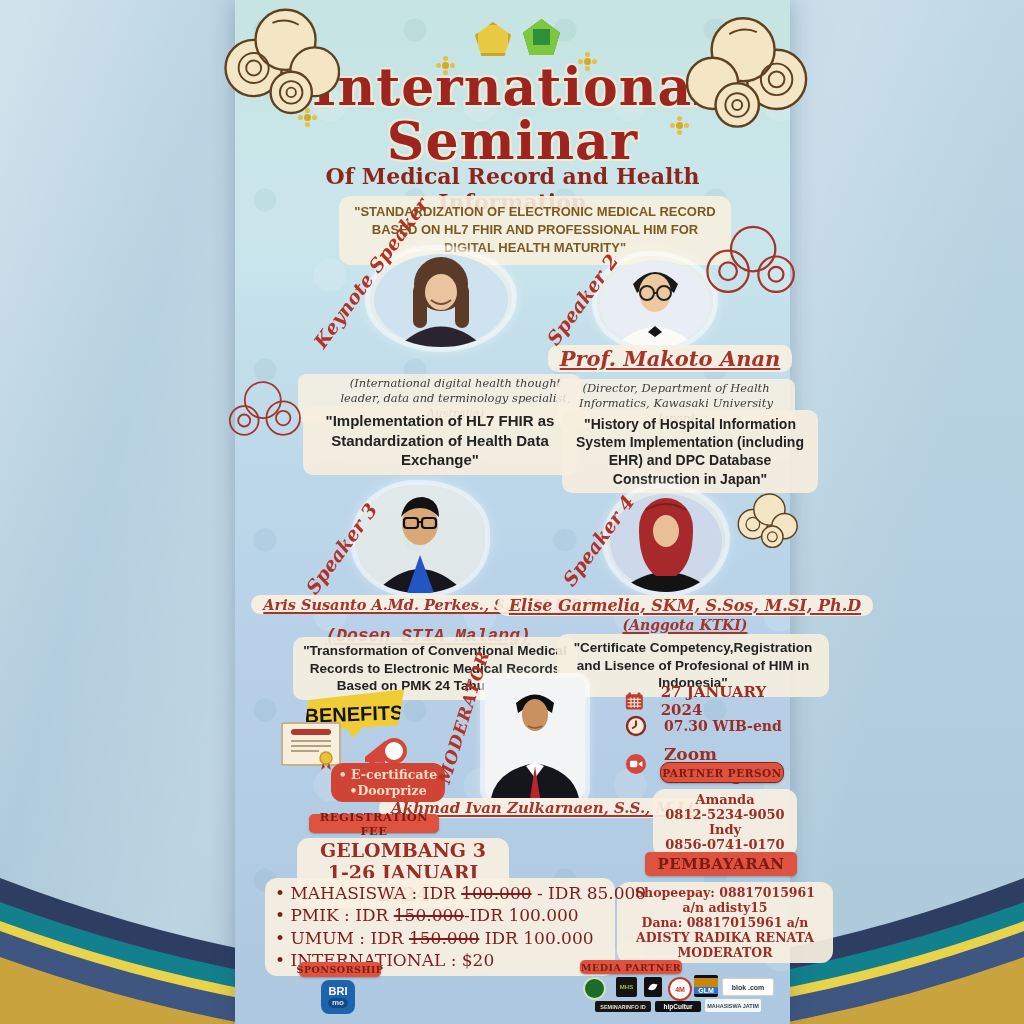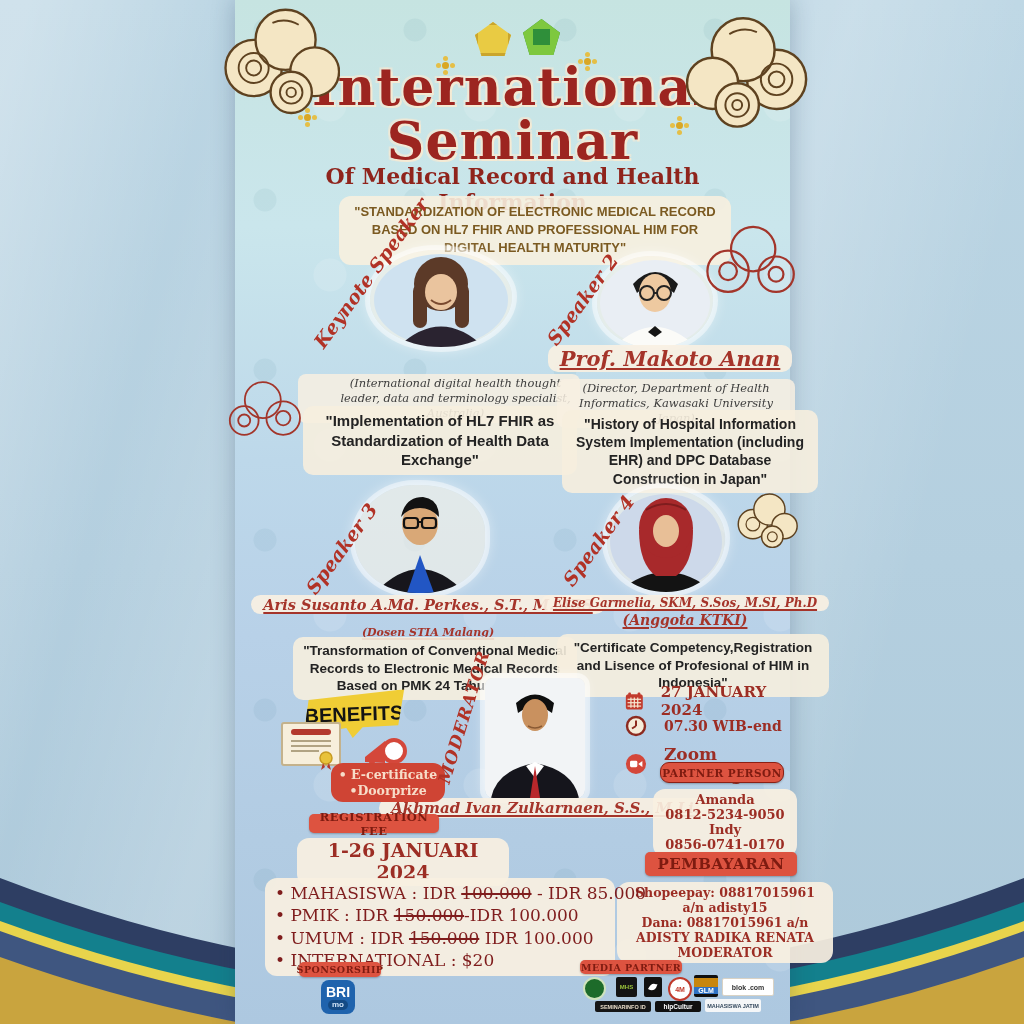--- a/index.html
+++ b/index.html
@@ -131,37 +131,37 @@
         <polygon points="65,70 52,108 79,108" fill="#2256c4"></polygon>
         <ellipse cx="65" cy="39" rx="18" ry="21" fill="#d9a877"></ellipse>
         <path d="M46,32 Q50,12 68,12 Q84,14 84,32 Q76,23 65,23 Q53,23 46,32 Z" fill="#121212"></path>
         <rect x="49" y="33" width="14" height="10" rx="3" fill="none" stroke="#111" stroke-width="2.2"></rect>
         <rect x="67" y="33" width="14" height="10" rx="3" fill="none" stroke="#111" stroke-width="2.2"></rect>
         <line x1="63" y1="37" x2="67" y2="37" stroke="#111" stroke-width="2"></line>
       </svg>
     </div>
     <div class="abs cstack" style="left:48px;top:595px;width:290px;">
       <span class="pill spk-name" style="font-size:14.5px;white-space:nowrap;">Aris Susanto A.Md. Perkes., S.T., M.MRS</span>
-      <span class="spk-name" style="font-size:11px;margin-top:12px;">(Dosen STIA Malang)</span>
+      <span class="spk-name" style="font-size:18px;margin-top:12px;font-family:Liberation Mono, monospace;">(Dosen STIA Malang)</span>
     </div>
     <div class="abs topic" style="left:58px;top:637px;width:268px;font-size:13.5px;">"Transformation of Conventional Medical Records to Electronic Medical Records Based on PMK 24 Tahun 2022"</div>
 
     <span class="abs role" style="left:341px;top:568px;font-size:19px;transform:rotate(-54deg);">Speaker 4</span>
     <div class="abs blob" style="left:372px;top:488px;width:118px;height:104px;">
       <svg width="118" height="104" viewBox="0 0 118 104">
         <ellipse cx="59" cy="54" rx="56" ry="48" fill="#cdd9ea"></ellipse>
         <path d="M11,104 Q59,64 107,104 Z" fill="#131313"></path>
         <path d="M32,42 Q32,76 49,88 L69,88 Q86,76 86,42 Z" fill="#a8292b"></path>
         <ellipse cx="59" cy="40" rx="27" ry="30" fill="#a8292b"></ellipse>
         <ellipse cx="59" cy="43" rx="13" ry="16" fill="#e8bf97"></ellipse>
         <path d="M39,22 Q59,10 79,22" stroke="#7e1d1e" fill="none" stroke-width="2"></path>
       </svg>
     </div>
     <div class="abs cstack" style="left:310px;top:595px;width:280px;">
-      <span class="pill spk-name" style="font-size:12px;white-space:nowrap;">Elise Garmelia, SKM, S.Sos, M.SI, Ph.D</span>
+      <span class="pill spk-name" style="font-size:16px;white-space:nowrap;">Elise Garmelia, SKM, S.Sos, M.SI, Ph.D</span>
       <span class="spk-name" style="font-size:14px;margin-top:1px;">(Anggota KTKI)</span>
     </div>
     <div class="abs topic" style="left:322px;top:634px;width:256px;font-size:13.5px;">"Certificate Competency,Registration and Lisence of Profesional of HIM in Indonesia"</div>
 
     <span class="abs role" style="left:218px;top:766px;font-size:17px;transform:rotate(-73deg);letter-spacing:1px;">MODERATOR</span>
     <div class="abs" style="left:250px;top:678px;width:100px;height:120px;border-radius:8px;overflow:hidden;box-shadow:0 0 0 5px rgba(255,255,255,.5),0 0 14px rgba(255,255,255,.7);">
       <svg width="100" height="120" viewBox="0 0 100 120">
         <rect width="100" height="120" fill="#f2f4f6"></rect>
         <path d="M31,25 Q50,8 69,25 L67,35 Q50,22 33,35 Z" fill="#0e0e0e"></path>
         <ellipse cx="50" cy="37" rx="13" ry="16" fill="#c9915f"></ellipse>
@@ -243,40 +243,41 @@
       <polygon points="2,22 22,6 22,28 2,27" fill="#d4473a"></polygon>
       <rect x="6" y="26" width="6" height="8" rx="2" fill="#d4473a"></rect>
     </svg>
     <div class="abs benefit-items" style="left:96px;top:763px;width:102px;font-size:12.5px;">
       <div>• E-certificate</div>
       <div>•Doorprize</div>
     </div>
 
     <div class="abs redlabel" style="left:74px;top:814px;width:130px;height:19px;font-size:11.5px;letter-spacing:.5px;">REGISTRATION FEE</div>
     <div class="abs creambox" style="left:62px;top:838px;width:200px;padding:2px 6px;font-size:19px;line-height:1.15;">
+      <div>GELOMBANG 3</div>
       <div>1-26 JANUARI 2024</div>
     </div>
     <div class="abs creambox" style="left:30px;top:878px;width:330px;padding:4px 10px;text-align:left;">
       <span class="price-line">
         <span>• MAHASISWA : IDR </span><span class="old">100.000</span><span> - IDR 85.000</span>
       </span>
       <span class="price-line">
         <span>• PMIK : IDR </span><span class="old">150.000</span><span>-IDR 100.000</span>
       </span>
       <span class="price-line">
         <span>• UMUM : IDR </span><span class="old">150.000</span><span> IDR 100.000</span>
       </span>
       <span class="price-line">
         <span>• INTERNATIONAL : $20</span>
       </span>
     </div>
 
     <div class="abs redlabel" style="left:64px;top:962px;width:82px;height:15px;font-size:9.5px;letter-spacing:.5px;">SPONSORSHIP</div>
     <div class="abs brimo" style="left:86px;top:980px;width:34px;height:34px;">
-      <span style="font-size:14px;">BRI</span>
+      <span style="font-size:11px;">BRI</span>
       <span class="brimo-mo">mo</span>
     </div>
 
     <div class="abs redlabel" style="left:345px;top:960px;width:102px;height:14px;font-size:9.5px;letter-spacing:.5px;">MEDIA PARTNER</div>
     <div class="chip" style="left:348px;top:977px;width:19px;height:19px;background:#1d6b2a;border-radius:50%;border:2px solid #cfe3bd;">
       <span style="font-size:6px;color:#fff;"></span>
     </div>
     <div class="chip" style="left:381px;top:977px;width:21px;height:20px;background:#141414;">
       <span style="font-size:6px;color:#9bc43a;">MHS</span>
     </div>

